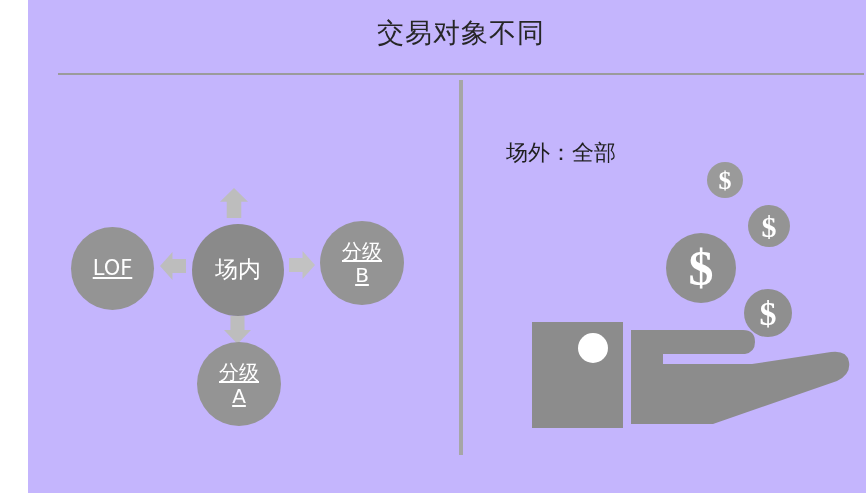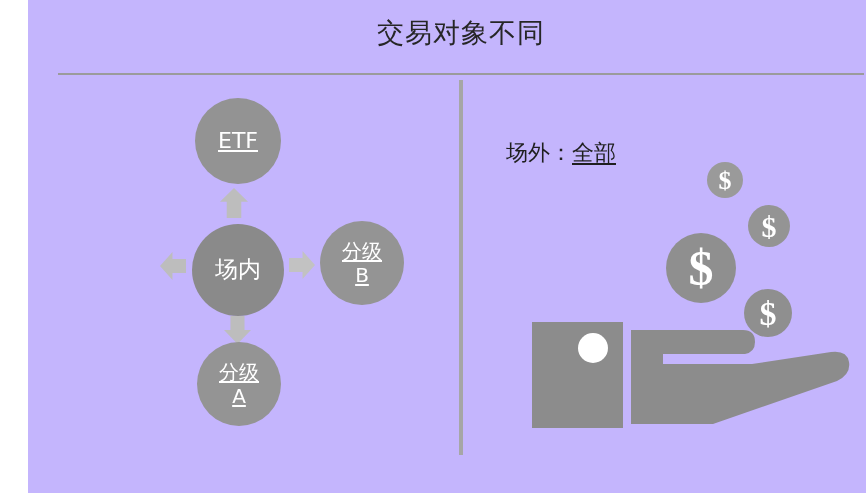--- a/index.html
+++ b/index.html
@@ -162,21 +162,20 @@
     font-family: "DejaVu Sans", "Liberation Sans", sans-serif;
     font-size: 22px;
     line-height: 30px;
     color: #1f1f1f;
     white-space: nowrap;
   }
   .otc-text .lead {
     font-weight: normal;
   }
   .otc-text .body {
-    text-decoration: underline;
     text-underline-offset: 3px;
   }
 
   
   .handart {
     position: absolute;
     left: 0;
     top: 0;
     width: 431px;
     height: 493px;
@@ -193,24 +192,24 @@
 
   <div class="vrule"></div>
 
   <div class="diagram">
 
     <div class="arrow arrow-up"></div>
     <div class="arrow arrow-down"></div>
     <div class="arrow arrow-left"></div>
     <div class="arrow arrow-right"></div>
 
-    <div class="node node-top underline">
-      <span class="lbl">ETF</span>
-    </div>
-
+
+    <div class="node node-left underline">
+      <span class="lbl">LOF</span>
+    </div>
 
     <div class="node node-center">
       <span class="lbl">场内</span>
     </div>
 
     <div class="node node-right underline">
       <span class="lbl">分级
 B</span>
     </div>
 

